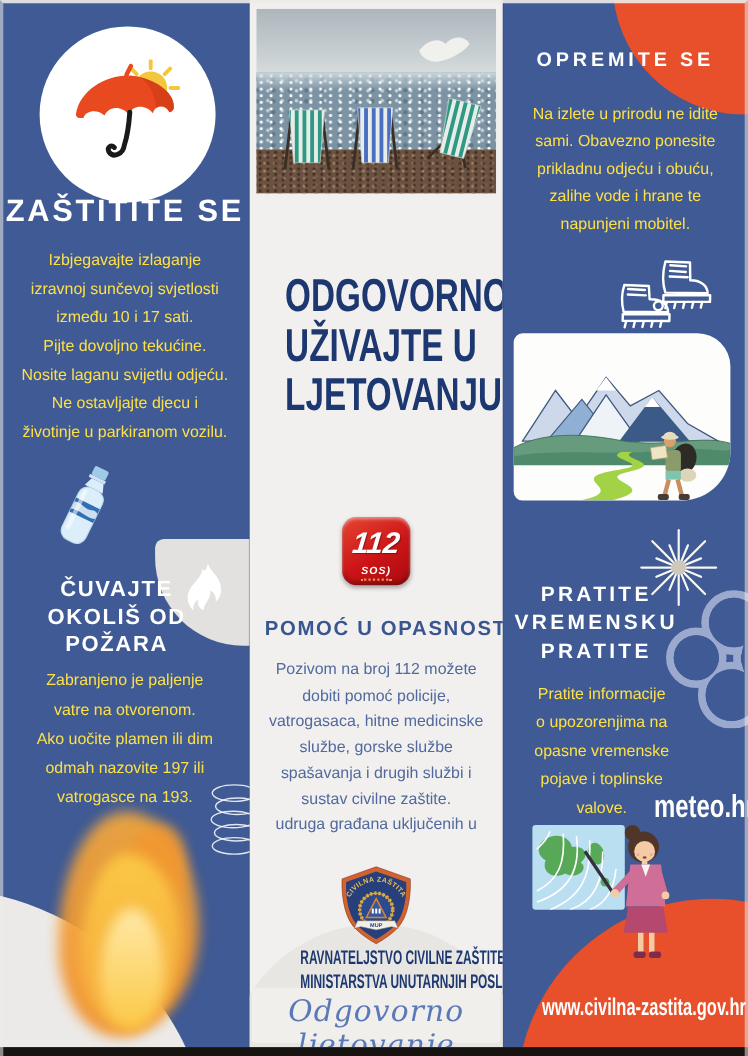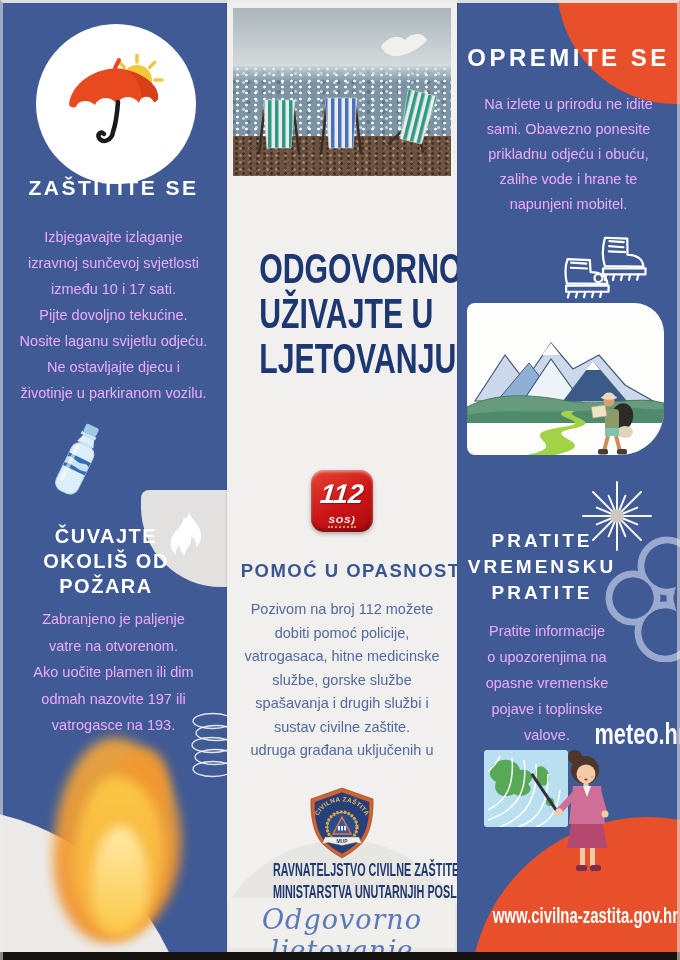--- a/index.html
+++ b/index.html
@@ -6,21 +6,21 @@
   #poster{position:relative;width:680px;height:960px;background:#3f5a94;overflow:hidden;
           font-family:"Liberation Sans",sans-serif;}
   .col{position:absolute;top:0;height:952px;overflow:hidden;}
   #col-left{left:0;width:227px;}
   #col-mid{left:227px;width:230px;background:#f1f0ee;box-shadow:0 0 0 1px rgba(0,0,0,.08);}
   #col-right{left:457px;width:223px;}
   .abs{position:absolute;}
   
   .h-white{color:#ffffff;font-weight:bold;text-align:center;letter-spacing:2.5px;}
   
-  .lines{color:#f0abfc;font-size:14.5px;text-align:center;}
+  .lines{color:#fde047;font-size:14.5px;text-align:center;}
   .lines div{white-space:nowrap;}
   .lines-blue{color:#51699e;text-align:center;}
   
   .cond{font-weight:bold;white-space:nowrap;}
   
   .title-block{color:#1d3871;font-weight:bold;font-size:42px;line-height:45px;text-align:center;}
   .title-block div{white-space:nowrap;transform:scaleX(.72);transform-origin:50% 50%;}
   .org-block{color:#1d3871;font-weight:bold;font-size:18px;line-height:21.5px;text-align:center;}
   .org-block div{white-space:nowrap;transform:scaleX(.6);transform-origin:50% 50%;}
   .script{font-family:"DejaVu Serif",serif;font-style:italic;color:#5b79b8;font-size:27px;
@@ -77,21 +77,21 @@
           <line x1="63.3" y1="13.3" x2="58.3" y2="8.3"></line>
         </g>
         <circle cx="76" cy="26" r="15" fill="#f3c73c"></circle>
         <path d="M54 14 L58 6" stroke="#e8491f" stroke-width="4" stroke-linecap="round"></path>
         <path d="M8 50 C12 24 44 10 66 16 C88 22 98 34 97 44 C97 46 95 48 93 48 C90 41 80 41 78 49 C72 41 60 41 56 50 C50 42 38 42 34 51 C28 45 17 46 15 53 C12 54 8 53 8 50 Z" fill="#e8491f"></path>
         <path d="M66 16 C88 22 98 34 97 44 C97 46 95 48 93 48 C91 43 85 41 81 44 C80 31 74 21 66 16 Z" fill="#d23d16" opacity=".85"></path>
         <path d="M57 48 C56 62 54 72 52 78 C51 86 42 90 38 84 C36 80 40 77 43 80" stroke="#1a1a1a" stroke-width="4.5" fill="none" stroke-linecap="round"></path>
       </svg>
     </div>
 
-    <div class="abs h-white" style="left:0;top:176px;width:227px;font-size:21px;">ZAŠTITITE SE</div>
+    <div class="abs h-white" style="left:0;top:176px;width:227px;font-size:28px;">ZAŠTITITE SE</div>
 
     <div class="abs lines" style="left:0;top:224px;width:227px;line-height:26px;">
         <div>Izbjegavajte izlaganje</div>
         <div>izravnoj sunčevoj svjetlosti</div>
         <div>između 10 i 17 sati.</div>
         <div>Pijte dovoljno tekućine.</div>
         <div>Nosite laganu svijetlu odjeću.</div>
         <div>Ne ostavljajte djecu i</div>
         <div>životinje u parkiranom vozilu.</div>
       </div>
@@ -241,21 +241,21 @@
 
     <div class="abs script" style="left:0;top:904px;width:230px;">Odgovorno ljetovanje</div>
   </div>
 
   <div id="col-right" class="col">
 
     <div class="abs circle" style="left:100px;top:-134px;width:238px;height:238px;background:#e7502a;"></div>
 
     <div class="abs circle" style="left:13px;top:817px;width:356px;height:356px;background:#e7502a;"></div>
 
-    <div class="abs h-white" style="left:0;top:44px;width:223px;font-size:24px;letter-spacing:3.5px;">OPREMITE SE</div>
+    <div class="abs h-white" style="left:0;top:44px;width:223px;font-size:18px;letter-spacing:3.5px;">OPREMITE SE</div>
 
     <div class="abs lines" style="left:0;top:92px;width:223px;line-height:25px;">
         <div>Na izlete u prirodu ne idite</div>
         <div>sami. Obavezno ponesite</div>
         <div>prikladnu odjeću i obuću,</div>
         <div>zalihe vode i hrane te</div>
         <div>napunjeni mobitel.</div>
       </div>
 
     <svg class="abs" style="left:100px;top:232px;transform:rotate(-8deg);" width="96" height="70" viewBox="0 0 96 70">

